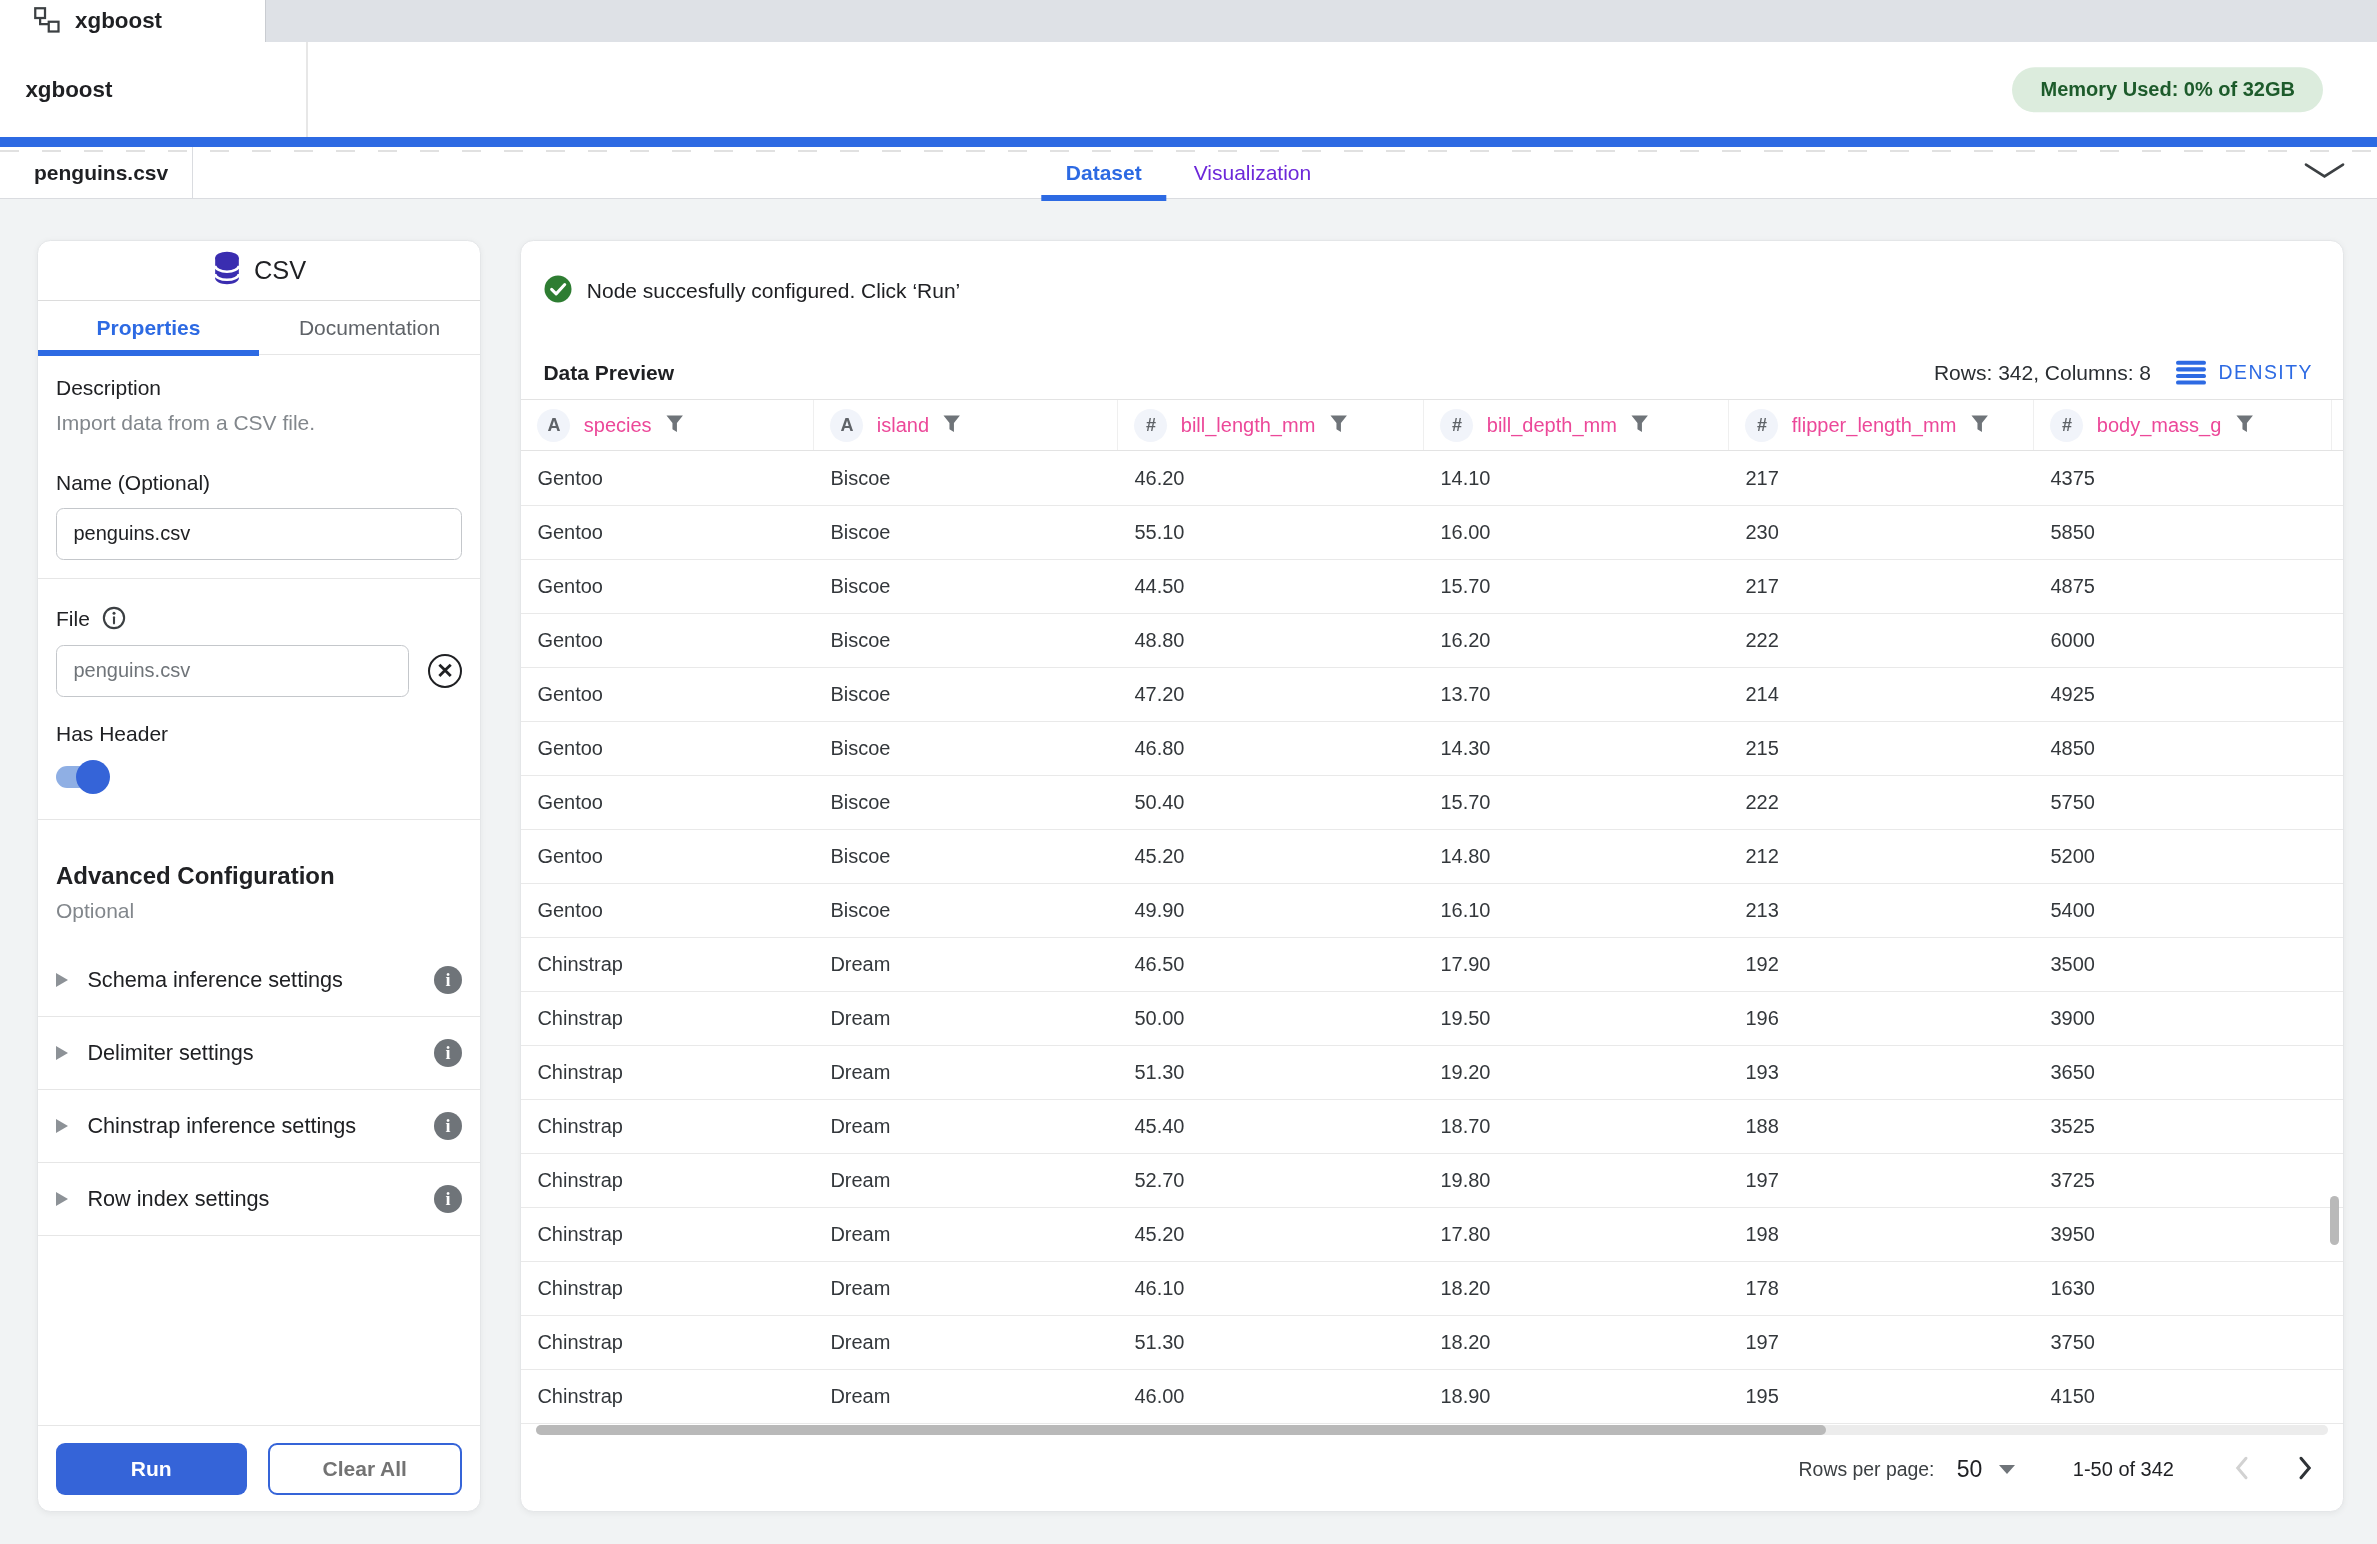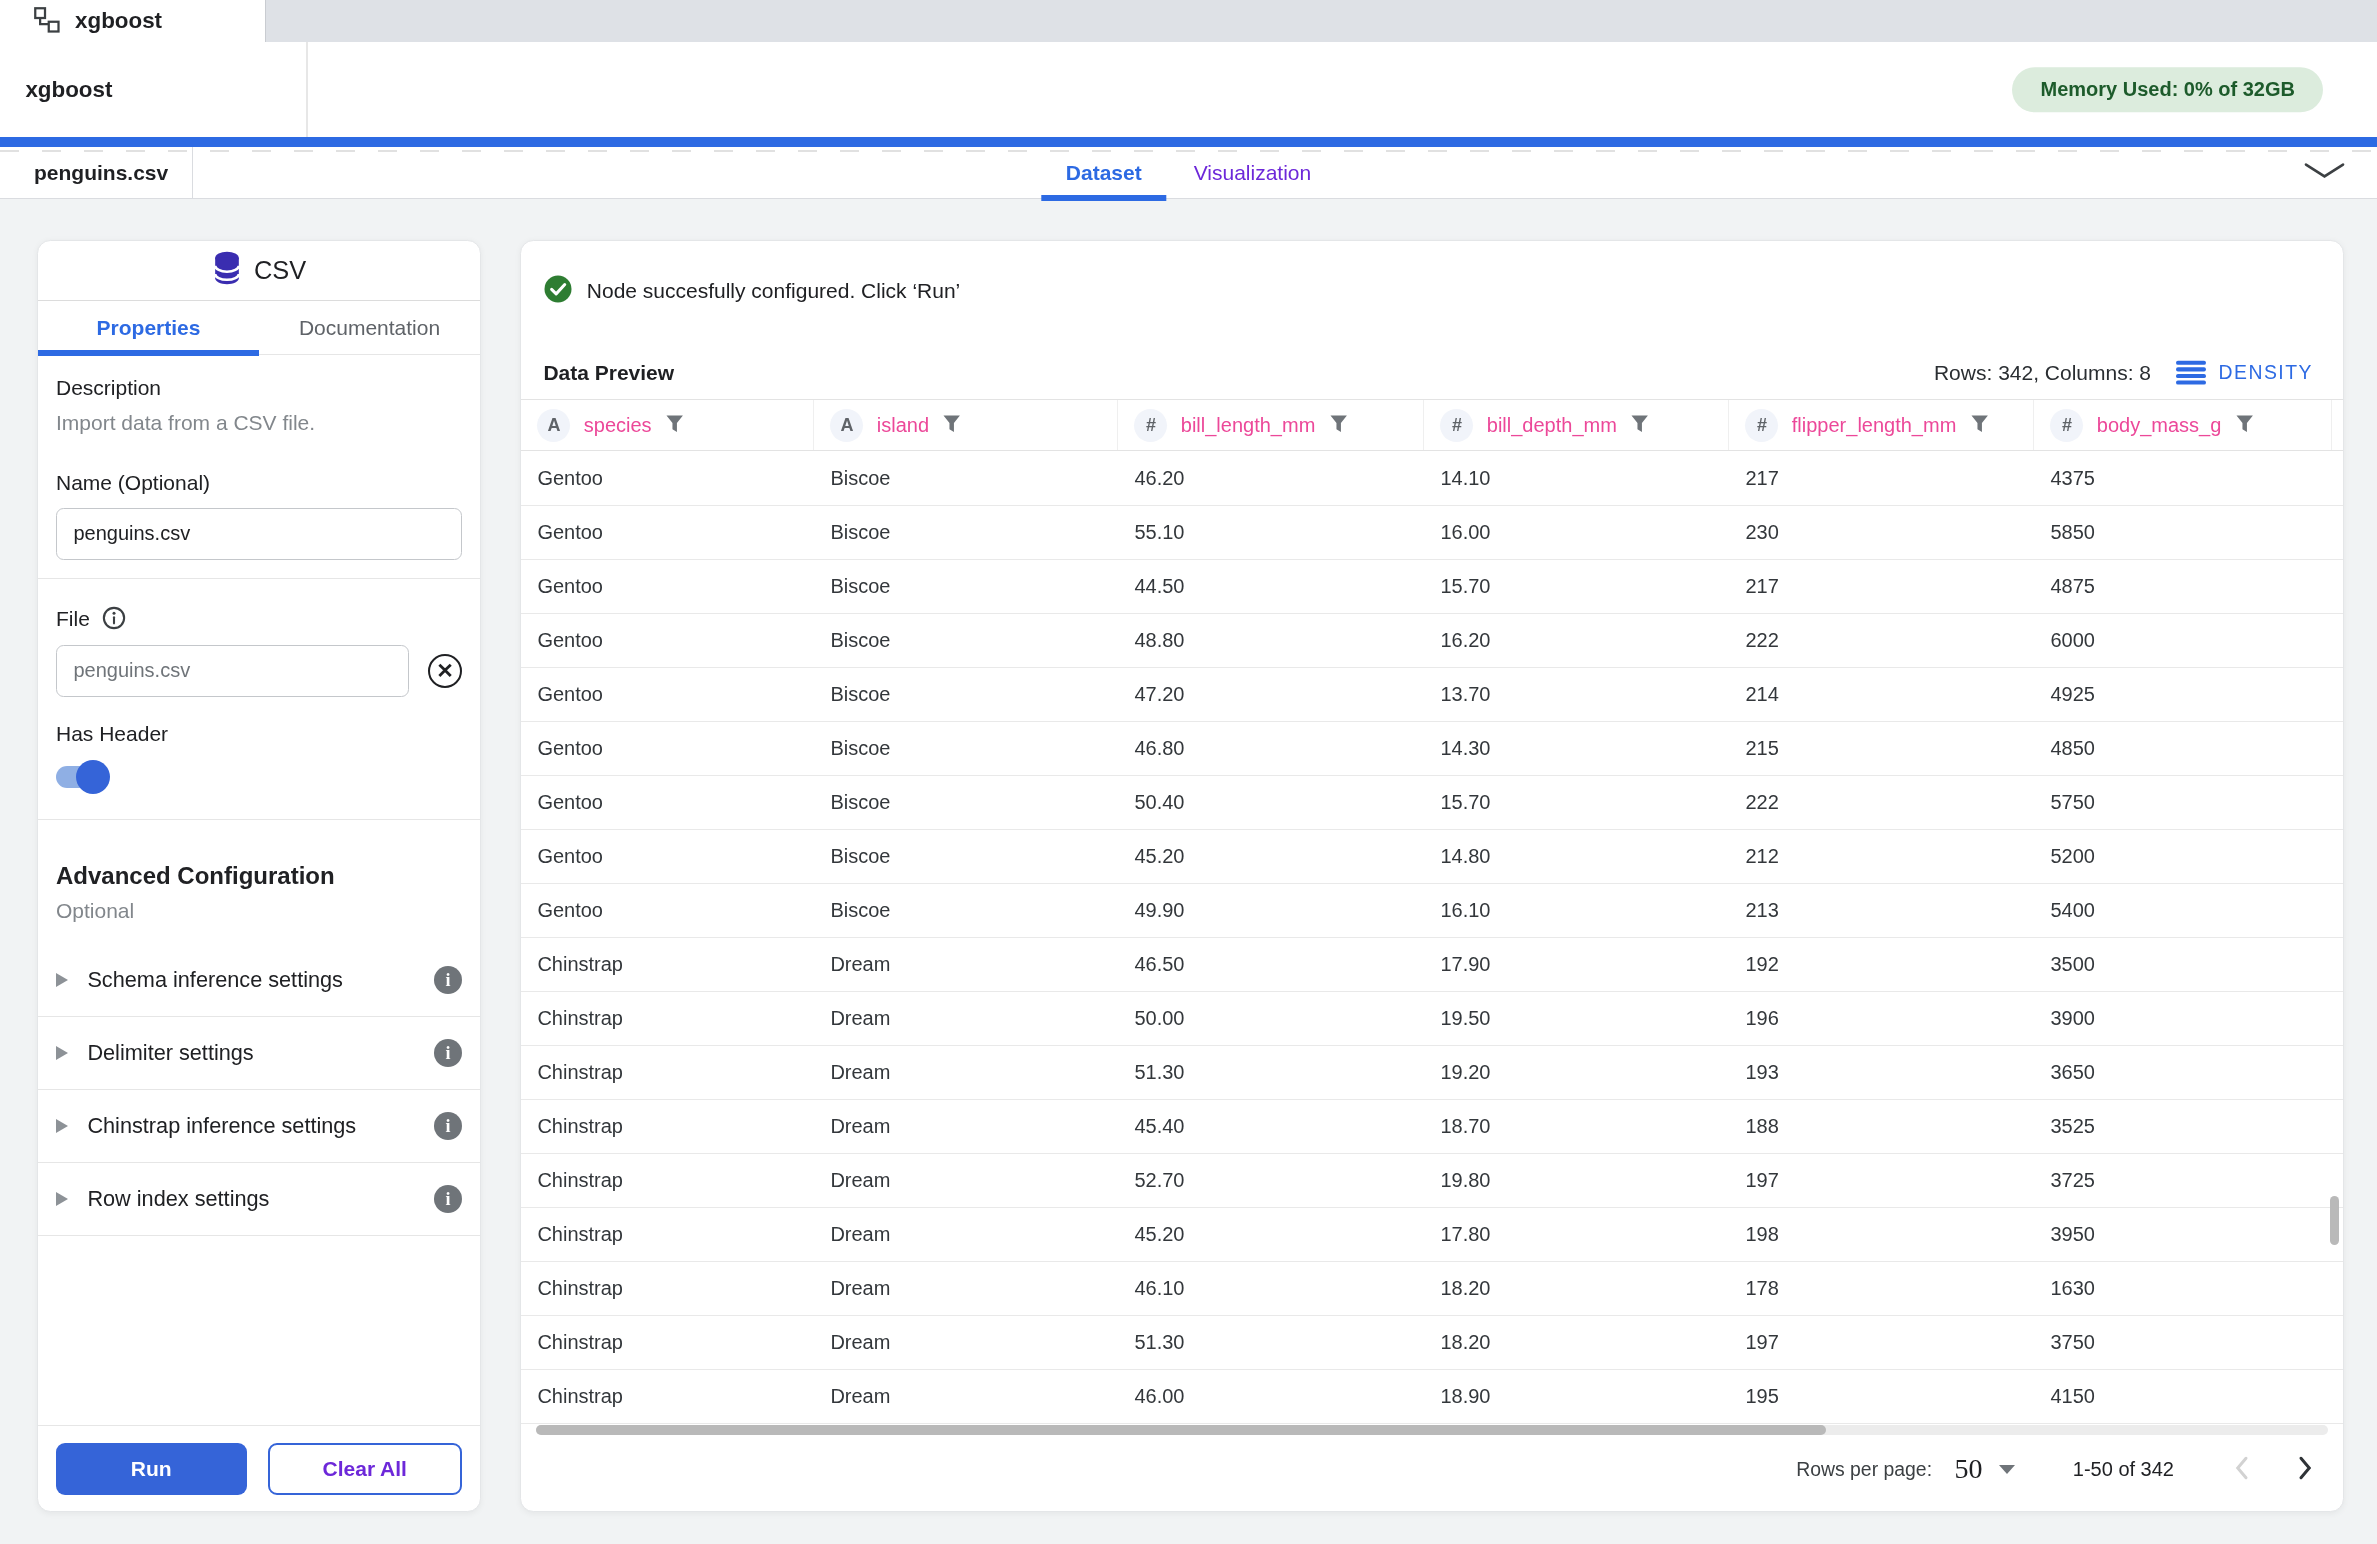--- a/index.html
+++ b/index.html
@@ -78,21 +78,21 @@
   .tri { width:0; height:0; border-left:12px solid #8d9297; border-top:7.5px solid transparent;
          border-bottom:7.5px solid transparent; margin-right:19.4px; flex:none; }
   .acc-label { font-size:21.7px; color:#202124; flex:1; }
   .info-filled { width:28px; height:28px; border-radius:50%; background:#6f7479; color:#fff; flex:none;
                  display:flex; align-items:center; justify-content:center; font-size:18px; font-weight:700; font-family:"Liberation Serif", serif; }
 
   .side-footer { margin-top:auto; flex:none; border-top:1.5px solid #e6e6e6; padding:16.4px 18px; display:flex; gap:21px; }
   .btn { flex:1; height:52px; border-radius:9px; display:flex; align-items:center; justify-content:center;
          font-size:21px; font-weight:700; cursor:pointer; }
   .btn-run { background:#3564d8; color:#ffffff; }
-  .btn-clear { background:#ffffff; color:#6d28d9; border:2.2px solid #3564d8;text-align:right; }
+  .btn-clear { background:#ffffff; color:#737373; border:2.2px solid #3564d8;text-align:right; }
 
   
   .main-card { left:520px; top:240px; width:1824px; height:1272px; overflow:hidden; }
   .status { position:absolute; left:22.4px; top:33px; display:flex; align-items:center; gap:13.4px; }
   .status-text { font-size:21px; color:#202124; }
   .preview-head { position:absolute; left:22.4px; right:30px; top:108px; height:48px; display:flex; align-items:center; }
   .preview-title { font-size:21px; font-weight:700; color:#1f2023; }
   .preview-right { margin-left:auto; display:flex; align-items:center; gap:25.4px; }
   .summary { font-size:21px; color:#2a2e32; }
   .density-btn { display:flex; align-items:center; gap:12px; cursor:pointer; }
@@ -110,21 +110,21 @@
   .tbody { position:absolute; left:0; right:0; top:211px; }
   .tr { height:54px; border-bottom:1.5px solid #e9e9e9; }
   .td { display:flex; align-items:center; padding-left:16.4px; font-size:20px; color:#33373b; overflow:hidden; }
 
   .vscroll { position:absolute; right:3.7px; top:955px; width:9.7px; height:49px; background:#b9b9b9; border-radius:5.2px; }
   .hscroll { position:absolute; left:15px; right:15px; top:1184px; height:9.7px; background:#ececec; border-radius:5.2px; }
   .hscroll .thumb { width:72%; height:100%; background:#b9b9b9; border-radius:5.2px; }
 
   .pagination { position:absolute; right:30px; bottom:18px; height:48px; display:flex; align-items:center; }
   .pg-label { font-size:19.4px; color:#3c4043; }
-  .pg-size { font-size:28px; color:#202124; margin-left:22.4px;font-family:Liberation Serif, serif; }
+  .pg-size { font-size:23px; color:#202124; margin-left:22.4px; }
   .pg-caret { width:0; height:0; border-left:8.2px solid transparent; border-right:8.2px solid transparent;
               border-top:9.7px solid #6f7479; margin-left:16.4px; cursor:pointer; }
   .pg-range { font-size:20px; color:#202124; margin-left:58px; }
   .pg-prev { margin-left:60px; cursor:default; }
   .pg-next { margin-left:49px; cursor:pointer; }
 </style>
 </head>
 <body>
 
 <div id="app">

